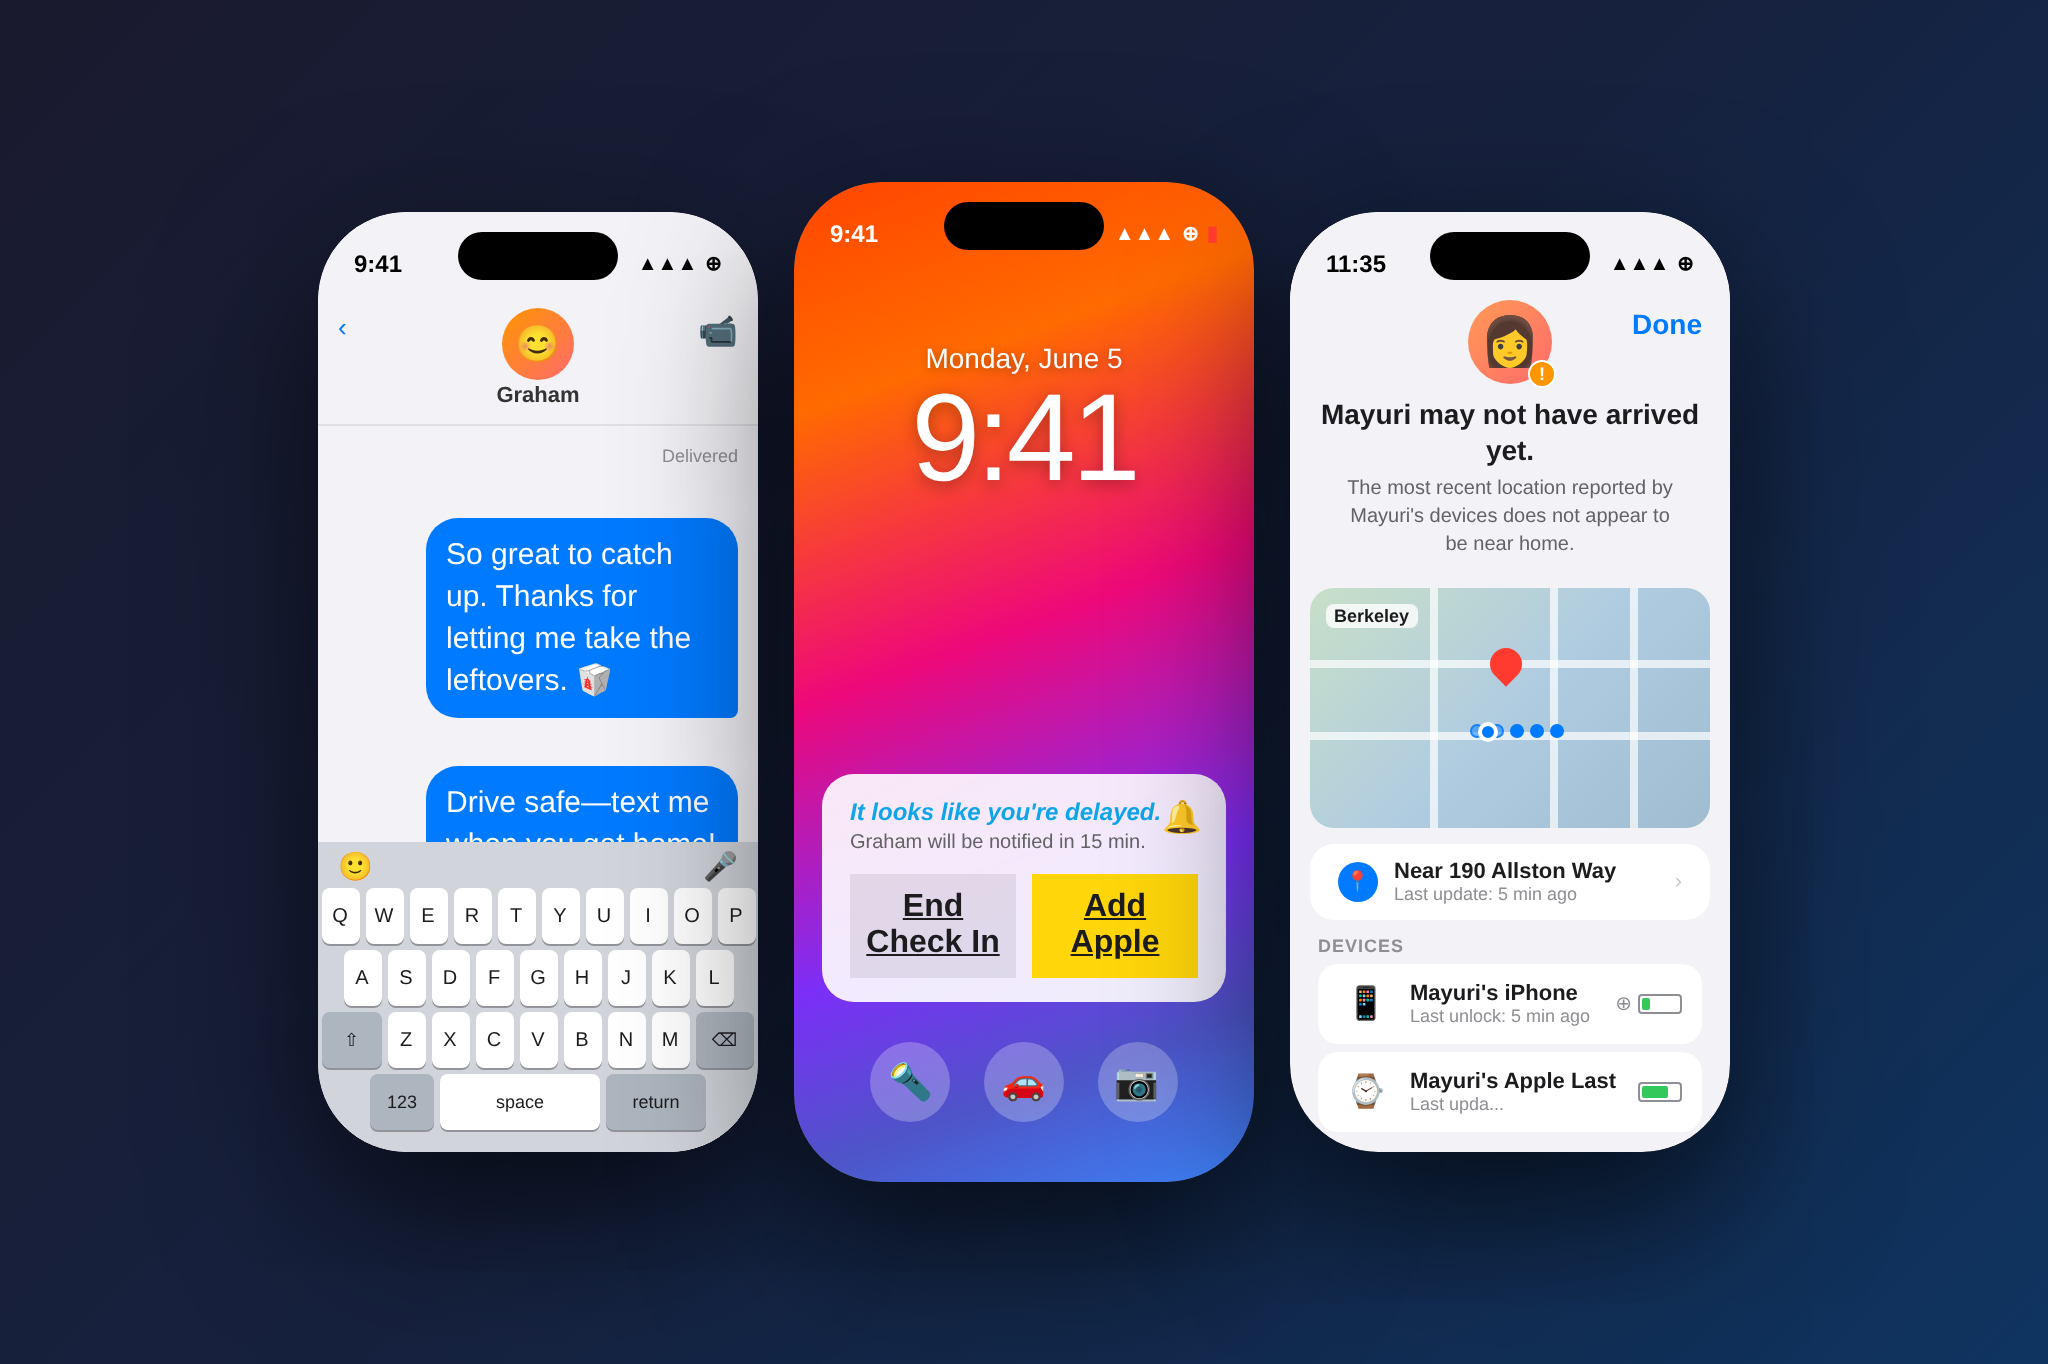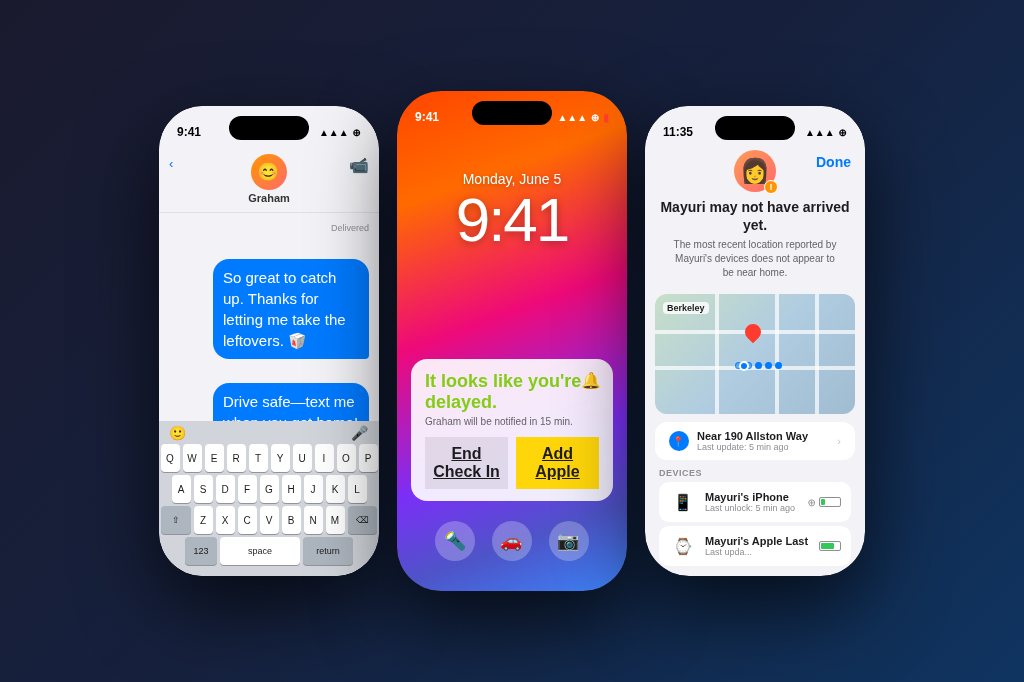--- a/index.html
+++ b/index.html
@@ -371,24 +371,25 @@
       position: absolute;
       bottom: 90px;
       left: 14px; right: 14px;
       background: rgba(255,255,255,0.9);
       backdrop-filter: blur(20px);
       border-radius: 16px;
       padding: 12px 14px;
     }
 
     .notif-title {
-      font-size: 18px;
+      font-size: 12px;
       font-weight: 700;
-      color: #84cc16;
+      color: #0ea5e9;
       margin-bottom: 3px;
+      font-style: italic;
     }
 
     .notif-subtitle {
       font-size: 10px;
       color: #636366;
       margin-bottom: 10px;
     }
 
     .notif-emoji {
       position: absolute;

